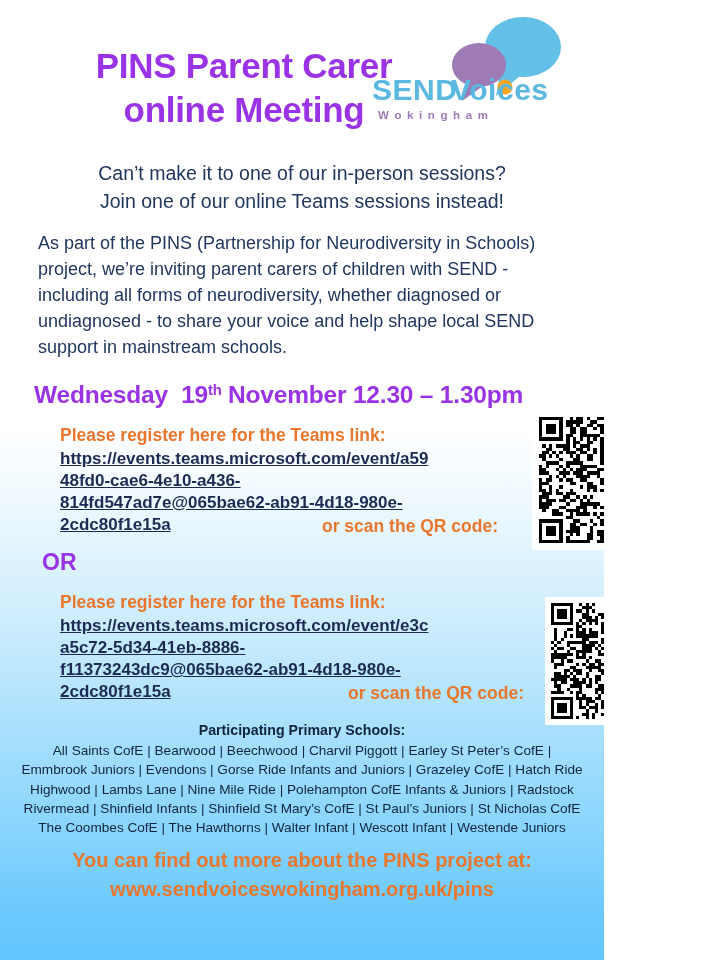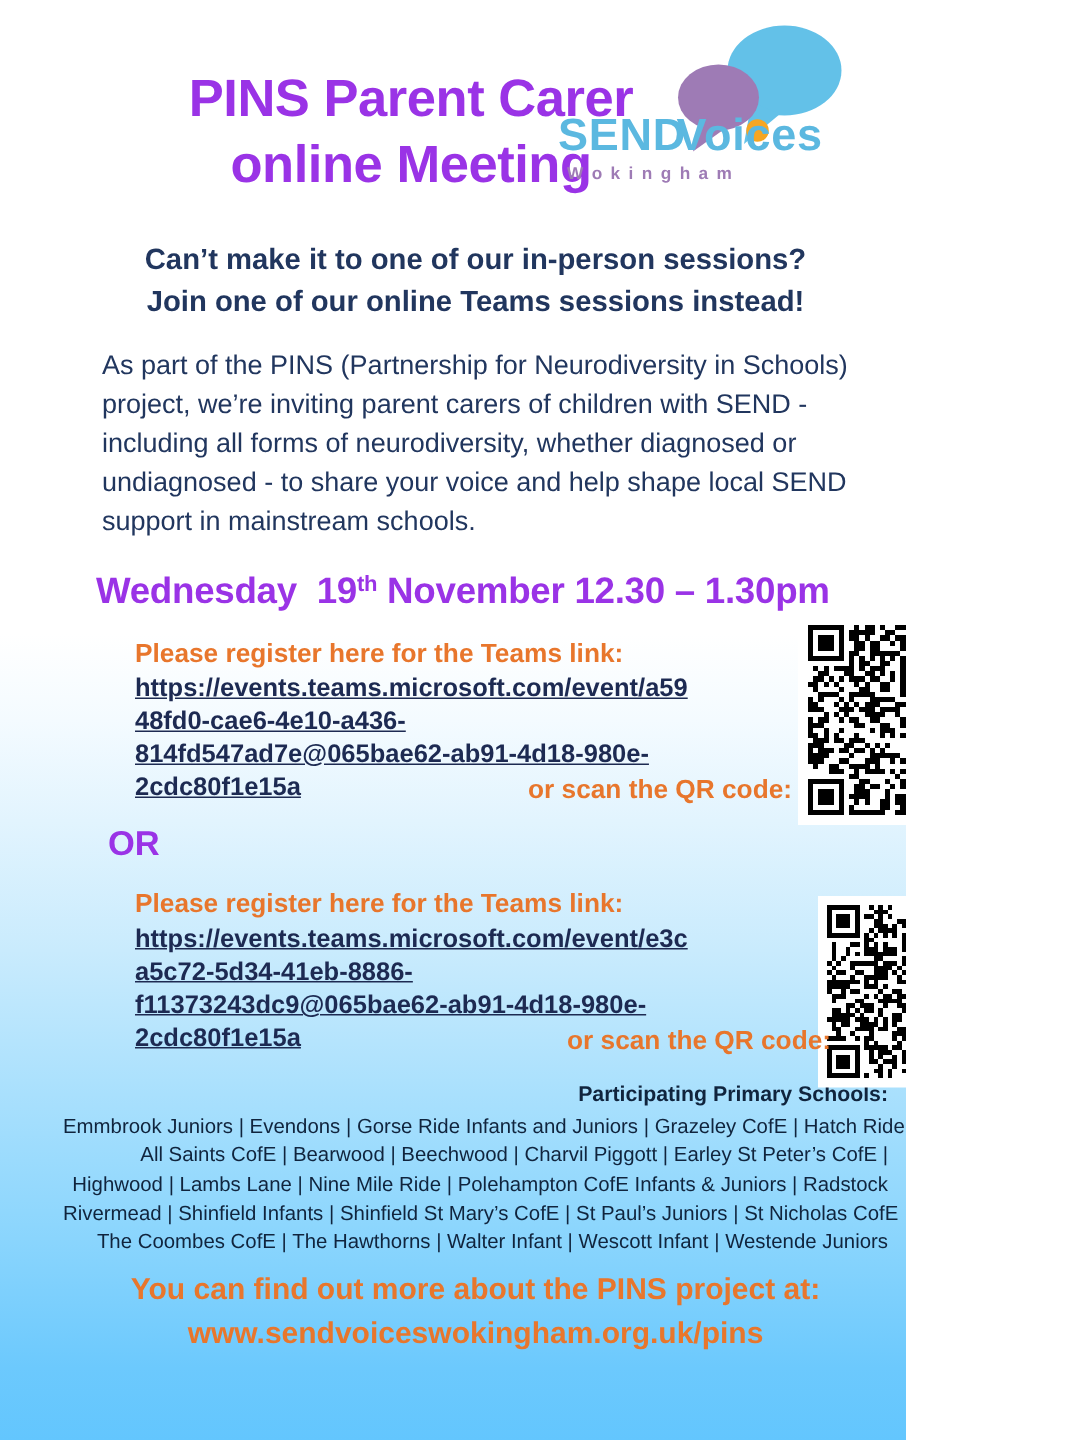--- a/index.html
+++ b/index.html
@@ -22,21 +22,20 @@
         #ffffff 0%,
         #ffffff 44%,
         #f4fbff 50%,
         #e2f4fe 57%,
         #c9ebfd 66%,
         #a9e0fd 76%,
         #8ad5fd 86%,
         #6cc9fd 95%,
         #63c6fe 100%);
     overflow: hidden;
-    padding-left: 30px;
   }
 
   
   .header {
     position: relative;
     height: 150px;
   }
   .title {
     position: absolute;
     left: 34px;
@@ -58,21 +57,21 @@
   }
   .logo svg { display:block; width:100%; height:100%; }
 
   
   .subhead {
     margin: 10px 0 0 0;
     text-align: center;
     color: #21365e;
     font-size: 19.5px;
     line-height: 1.42;
-    font-weight: bold;
+    font-weight: normal;
   }
   .body-copy {
     margin: 16px 38px 0 38px;
     color: #21365e;
     font-size: 18px;
     line-height: 1.44;
   }
   .body-copy b { font-weight: normal; }
 
   
@@ -132,21 +131,21 @@
     position: absolute;
     image-rendering: pixelated;
   }
   #qr1 { left: 532px; top: 410px; width: 140px; height: 140px; }
   #qr2 { left: 545px; top: 597px; width: 128px; height: 128px; }
   .qr svg { display:block; width:100%; height:100%; }
 
   
   .schools {
     margin: 16px 12px 0 12px;
-    text-align: right;
+    text-align: center;
     color: #10243d;
     font-size: 13.6px;
     line-height: 1.43;
   }
   .schools-title { font-weight: bold; font-size: 14.2px; }
   .schools-row { white-space: nowrap; }
 
   
   .footer {
     margin-top: 8px;
@@ -1564,22 +1563,22 @@
           <rect x="32" y="38" width="1" height="1"></rect>
           <rect x="33" y="38" width="1" height="1"></rect>
           <rect x="34" y="38" width="1" height="1"></rect>
           <rect x="35" y="38" width="1" height="1"></rect>
         </g>
       </svg>
     </div>
 
   <div class="schools">
     <div class="schools-title">Participating Primary Schools:</div>
+    <div class="schools-row">All Saints CofE   |   Bearwood  |  Beechwood  |  Charvil Piggott  |  Earley St Peter’s CofE   |</div>
     <div class="schools-row">Emmbrook Juniors   |  Evendons  |  Gorse Ride Infants and Juniors    |   Grazeley CofE   |  Hatch Ride</div>
-    <div class="schools-row">All Saints CofE   |   Bearwood  |  Beechwood  |  Charvil Piggott  |  Earley St Peter’s CofE   |</div>
     <div class="schools-row">Highwood     |    Lambs Lane  |  Nine Mile Ride   |  Polehampton CofE Infants &amp; Juniors   |   Radstock</div>
     <div class="schools-row">Rivermead  |  Shinfield Infants    |    Shinfield St Mary’s CofE   |   St Paul’s Juniors   | St Nicholas CofE</div>
     <div class="schools-row">The Coombes CofE   |  The Hawthorns   |  Walter Infant  |  Wescott Infant  |  Westende Juniors</div>
   </div>
 
   <div class="footer">
     <div>You can find out more about the PINS project at:</div>
     <div>www.sendvoiceswokingham.org.uk/pins</div>
   </div>
 

